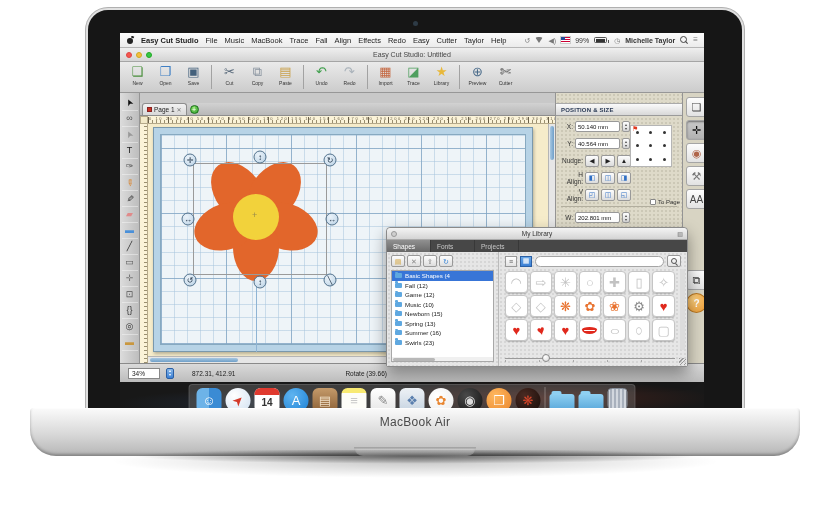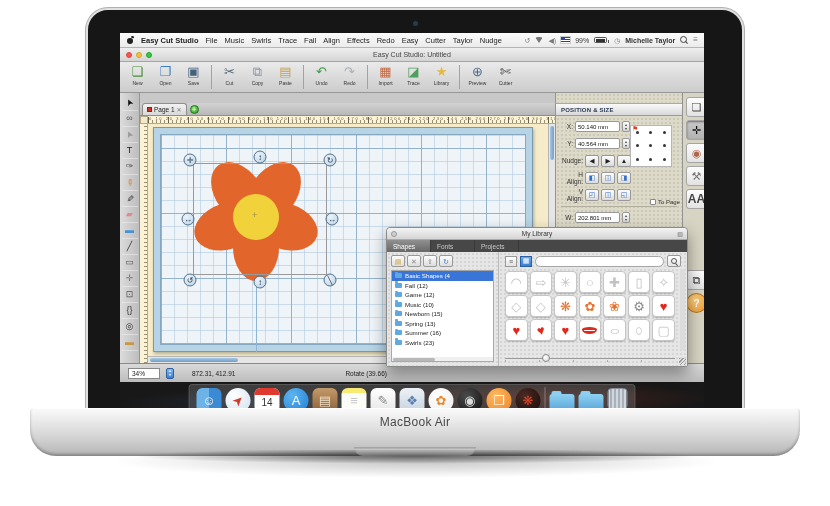--- a/index.html
+++ b/index.html
@@ -95,39 +95,39 @@
 .pbtn{width:14px;height:12px;background:linear-gradient(#fdfdfd,#dcdcdc);border:1px solid #999;border-radius:2px;display:flex;align-items:center;justify-content:center;font-size:6.5px;color:#222;flex:none}
 .pbtn.blue{color:#2f6fc4;font-size:7px}
 .btnrow{display:flex;gap:2px}
 .topage{position:absolute;right:2px;top:106px;display:flex;align-items:center;gap:2px;font-size:6px}
 .cbx{width:6px;height:6px;background:#fff;border:1px solid #888;border-radius:1px}
 .psep{border:none;border-top:1px solid #b2ae9e;margin:5px 0 3px}
 .kpcheck{width:7px;height:7px;background:#3a7fd4;border:1px solid #2a5fa4;border-radius:1px;color:#fff;font-size:5px;line-height:6px;text-align:center;margin:2px 0 0 28px}
 
 .strip{position:absolute;left:562px;top:0;width:28px;height:100%;background:#d8d4c3;border-left:1px solid #949494;display:flex;flex-direction:column;align-items:center;padding-top:4px;gap:3px}
 .sbtn{width:21px;height:20px;background:linear-gradient(#fdfdfd,#e2e2e2);border:1px solid #a5a5a5;border-radius:3px;display:flex;align-items:center;justify-content:center;font-size:11px;color:#444}
-.sbtn.small{font-size:12px;font-weight:bold}
+.sbtn.small{font-size:10px;font-weight:normal}
 .sbtn.active{background:linear-gradient(#c8c8c8,#b2b2b2);box-shadow:inset 0 1px 2px rgba(0,0,0,.45);color:#111}
 .sbtn.lower{margin-top:58px}
 .sbtn.help{border-radius:50%;background:radial-gradient(circle at 35% 30%,#ffd27f,#e8962f);border-color:#b8761f;color:#fff;font-weight:bold;font-size:10px}
 
 .statusbar{position:absolute;left:0;top:330px;right:0;height:19px;background:linear-gradient(#dadada,#bcbcbc);border-top:1px solid #8a8a8a;display:flex;align-items:center;gap:6px;padding:0 8px;font-size:6.5px;color:#222;z-index:3}
 .zbox{width:32px;height:11px;background:#fff;border:1px solid #888;font-size:6.5px;line-height:10px;padding:0 3px}
 .zstep{width:8px;height:11px;background:linear-gradient(#8ab8e8,#3a7fd4);border:1px solid #2a5fa4;border-radius:2px;display:flex;flex-direction:column;align-items:center;justify-content:center;font-size:3.5px;line-height:4px;color:#fff}
 .sb-coords{margin-left:12px}
 .sb-rotate{margin-left:104px}
 
 .dockzone{position:absolute;left:0;top:349px;right:0;height:36px;background:radial-gradient(42% 70% at 72% 45%,rgba(130,45,30,.4),transparent 70%),radial-gradient(32% 55% at 22% 60%,rgba(45,65,95,.35),transparent 70%),#181818}
 .dock{position:absolute;left:50%;bottom:2px;transform:translateX(-50%);height:32px;background:rgba(170,170,170,.25);border:1px solid rgba(255,255,255,.14);border-radius:4px;display:flex;align-items:center;gap:4px;padding:0 7px}
 .dk{position:relative;width:25px;height:25px;border-radius:6px;display:flex;align-items:center;justify-content:center;flex:none}
 .dk .gl{font-size:13px;line-height:1;color:#fff;display:block}
 .dk.circle{border-radius:50%}
 .dk.cal{padding-top:6px}
 .dk.cal::before{content:"";position:absolute;left:0;top:0;right:0;height:7px;background:#e03a2f;border-radius:6px 6px 0 0}
-.dk.cal .gl{font-size:10px;font-weight:normal;color:#333}
+.dk.cal .gl{font-size:10px;font-weight:bold;color:#333}
 .dk.sep2{width:1px;height:27px;background:rgba(255,255,255,.3);border-radius:0}
 .dk.folder{height:18px;margin-top:5px;background:linear-gradient(#8fd0f2,#55a4d8);border-radius:3px}
 .dk.folder::before{content:"";position:absolute;top:-3px;left:2px;width:10px;height:4px;background:#8fd0f2;border-radius:2px 2px 0 0}
 .dk.trash{height:24px;width:20px;background:repeating-linear-gradient(90deg,#d2d7de 0 2px,#a8b0bc 2px 4px);border:1px solid #8a929e;border-radius:4px 4px 7px 7px}
 .dk.running::after{content:"";position:absolute;bottom:-4px;left:50%;width:3px;height:3px;margin-left:-1.5px;border-radius:50%;background:#222}
 
 .lib{position:absolute;left:266px;top:194px;width:302px;height:140px;background:#ececec;border:1px solid #8a8a8a;border-radius:4px 4px 2px 2px;box-shadow:0 7px 16px rgba(0,0,0,.4);font-size:6.5px;z-index:20}
 .lib-title{position:relative;height:12px;background:linear-gradient(#f4f4f4,#d4d4d4);border-bottom:1px solid #aaa;border-radius:4px 4px 0 0;display:flex;align-items:center;justify-content:center;font-size:6.5px;color:#333}
 .lib-close{position:absolute;left:4px;top:3px;width:6px;height:6px;border-radius:50%;background:#cfcfcf;border:1px solid #999}
 .lib-side{position:absolute;right:4px;top:2px;font-size:6px;color:#666}
@@ -173,30 +173,30 @@
   <div class="bezel">
     <div class="webcam"></div>
     <div class="screen">
 
       <div class="menubar">
         <span class="apple"></span>
         <span class="mb-app">Easy Cut Studio</span>
         <div class="mb-menus">
           <span class="mb-item">File</span>
             <span class="mb-item">Music</span>
-            <span class="mb-item">Swirls</span>
+            <span class="mb-item">MacBook</span>
             <span class="mb-item">Trace</span>
             <span class="mb-item">Fall</span>
             <span class="mb-item">Align</span>
             <span class="mb-item">Effects</span>
             <span class="mb-item">Redo</span>
             <span class="mb-item">Easy</span>
             <span class="mb-item">Cutter</span>
             <span class="mb-item">Taylor</span>
-            <span class="mb-item">Nudge</span>
+            <span class="mb-item">Help</span>
         </div>
         <div class="mb-right">
           <span class="mi">↺</span>
           <span class="wifi"></span>
           <span class="mi">◀)</span>
           <span class="flag"></span>
           <span>99%</span>
           <span class="batt"></span>
           <span class="mi">◷</span>
           <span class="mb-user">Michelle Taylor</span>

